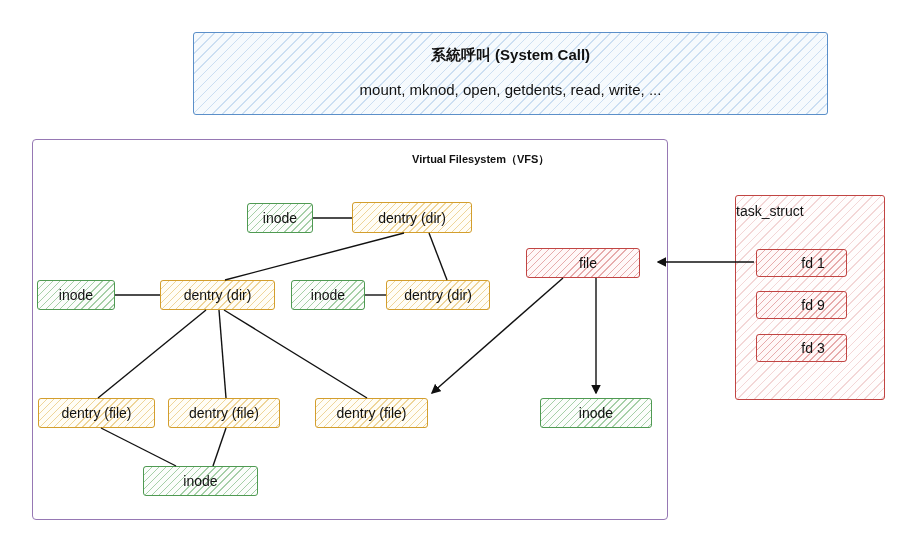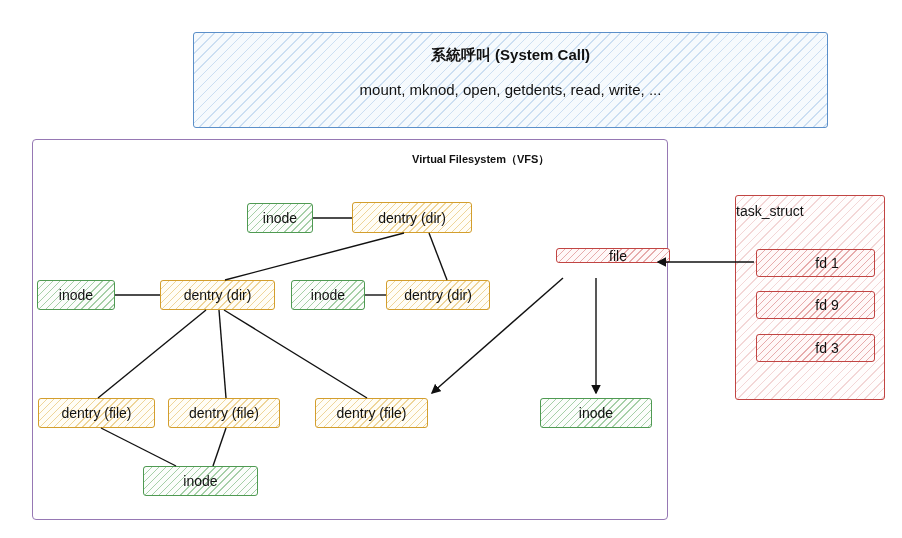--- a/index.html
+++ b/index.html
@@ -31,21 +31,21 @@
       repeating-linear-gradient(135deg, rgba(222,173,62,0.5) 0, rgba(222,173,62,0.5) 1px, transparent 1px, transparent 5px),
       #fffdf6;
   }
   .red{
     border:1.6px solid #c14543;
     background:
       repeating-linear-gradient(135deg, rgba(201,79,79,0.45) 0, rgba(201,79,79,0.45) 1px, transparent 1px, transparent 5px),
       #fff8f8;
   }
   .syscall-box{
-    position:absolute;left:193px;top:32px;width:635px;height:96px;
+    position:absolute;left:193px;top:32px;width:635px;height:83px;
     box-sizing:border-box;
     border:1.6px solid #5b8fc9;border-radius:3px;
     background:
       repeating-linear-gradient(135deg, rgba(106,159,216,0.3) 0, rgba(106,159,216,0.3) 1px, transparent 1px, transparent 7px),
       #f6fafd;
     text-align:center;
   }
   .syscall-title{font-weight:bold;font-size:15px;margin-top:13px;}
   .syscall-subtitle{font-weight:normal;font-size:15px;margin-top:16px;}
   .vfs-box{
@@ -64,21 +64,21 @@
     border:1.6px solid #c14543;border-radius:3px;
     background:
       repeating-linear-gradient(135deg, rgba(201,79,79,0.22) 0, rgba(201,79,79,0.22) 1px, transparent 1px, transparent 6px),
       #fffdfd;
   }
   .task-title{
     position:absolute;left:0;right:0;top:7px;
     font-size:14px;color:#111;
   }
   .fd{
-    position:absolute;left:20px;width:119px;height:28px;padding-left:23px;
+    position:absolute;left:20px;width:91px;height:28px;padding-left:23px;
   }
   
   svg.wires{
     position:absolute;left:0;top:0;width:902px;height:538px;
     z-index:5;pointer-events:none;
   }
   .box,.task-box,.syscall-box{z-index:2;}
   .fd{z-index:3;}
 </style>
 </head>
@@ -118,21 +118,21 @@
   <div class="vfs-title">Virtual Filesystem（VFS）</div>
 
   <div class="box green" style="left:247px;top:203px;width:66px;height:30px;">inode</div>
   <div class="box yellow" style="left:352px;top:202px;width:120px;height:31px;">dentry (dir)</div>
 
   <div class="box green" style="left:37px;top:280px;width:78px;height:30px;">inode</div>
   <div class="box yellow" style="left:160px;top:280px;width:115px;height:30px;">dentry (dir)</div>
   <div class="box green" style="left:291px;top:280px;width:74px;height:30px;">inode</div>
   <div class="box yellow" style="left:386px;top:280px;width:104px;height:30px;">dentry (dir)</div>
 
-  <div class="box red" style="left:556px;top:248px;width:114px;height:15px;padding-left:10px;">file</div>
+  <div class="box red" style="left:526px;top:248px;width:114px;height:30px;padding-left:10px;">file</div>
 
   <div class="box yellow" style="left:38px;top:398px;width:117px;height:30px;">dentry (file)</div>
   <div class="box yellow" style="left:168px;top:398px;width:112px;height:30px;">dentry (file)</div>
   <div class="box yellow" style="left:315px;top:398px;width:113px;height:30px;">dentry (file)</div>
   <div class="box green" style="left:540px;top:398px;width:112px;height:30px;">inode</div>
 
   <div class="box green" style="left:143px;top:466px;width:115px;height:30px;">inode</div>
 
   <div class="task-box">
     <div class="task-title">task_struct</div>

